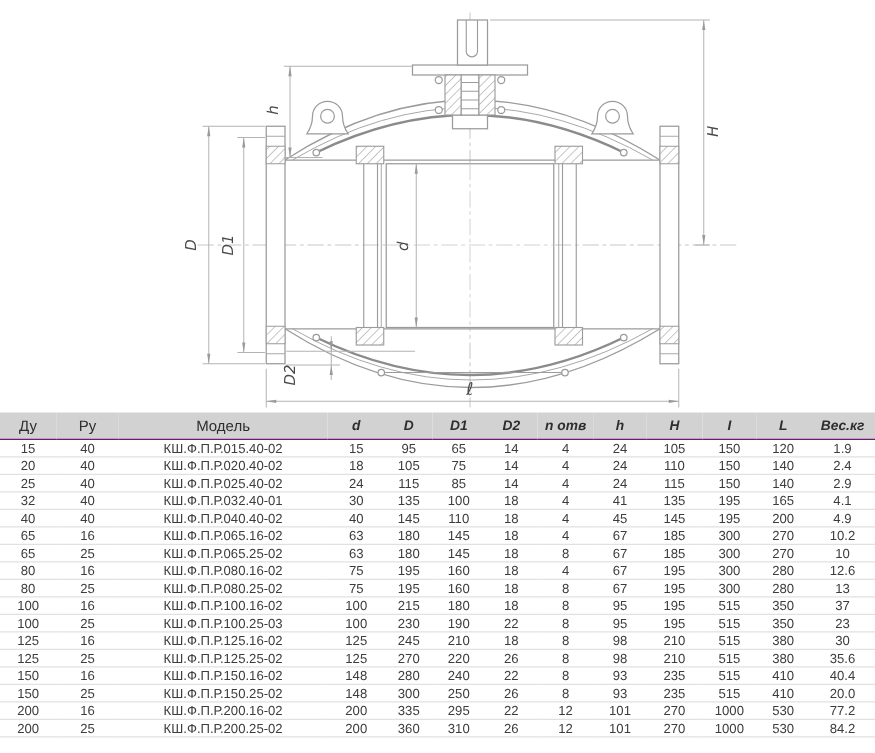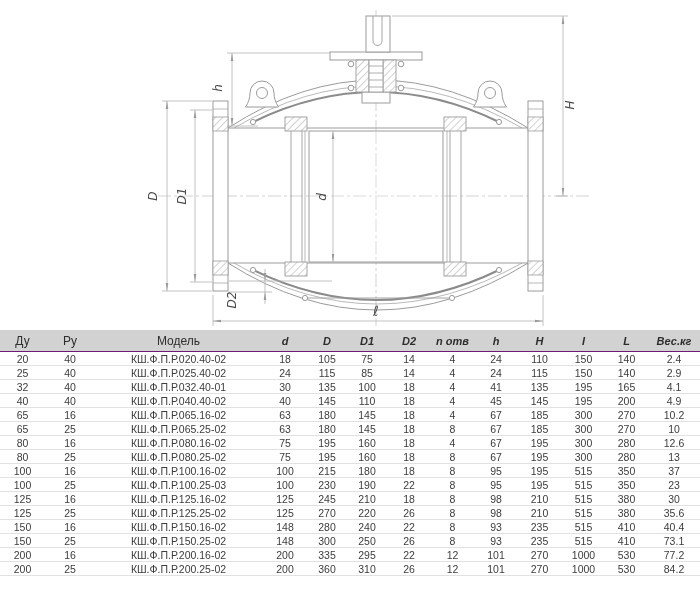--- a/index.html
+++ b/index.html
@@ -216,20 +216,35 @@
           <th class="dim">n отв</th>
           <th class="dim">h</th>
           <th class="dim">H</th>
           <th class="dim">I</th>
           <th class="dim">L</th>
           <th class="dim">Вес.кг</th>
         </tr>
     </thead>
     <tbody>
         <tr>
+          <td>15</td>
+          <td>40</td>
+          <td>КШ.Ф.П.Р.015.40-02</td>
+          <td>15</td>
+          <td>95</td>
+          <td>65</td>
+          <td>14</td>
+          <td>4</td>
+          <td>24</td>
+          <td>105</td>
+          <td>150</td>
+          <td>120</td>
+          <td>1.9</td>
+        </tr>
+        <tr>
           <td>20</td>
           <td>40</td>
           <td>КШ.Ф.П.Р.020.40-02</td>
           <td>18</td>
           <td>105</td>
           <td>75</td>
           <td>14</td>
           <td>4</td>
           <td>24</td>
           <td>110</td>
@@ -423,21 +438,21 @@
           <td>КШ.Ф.П.Р.150.25-02</td>
           <td>148</td>
           <td>300</td>
           <td>250</td>
           <td>26</td>
           <td>8</td>
           <td>93</td>
           <td>235</td>
           <td>515</td>
           <td>410</td>
-          <td>73.1</td>
+          <td>20.0</td>
         </tr>
         <tr>
           <td>200</td>
           <td>16</td>
           <td>КШ.Ф.П.Р.200.16-02</td>
           <td>200</td>
           <td>335</td>
           <td>295</td>
           <td>22</td>
           <td>12</td>

